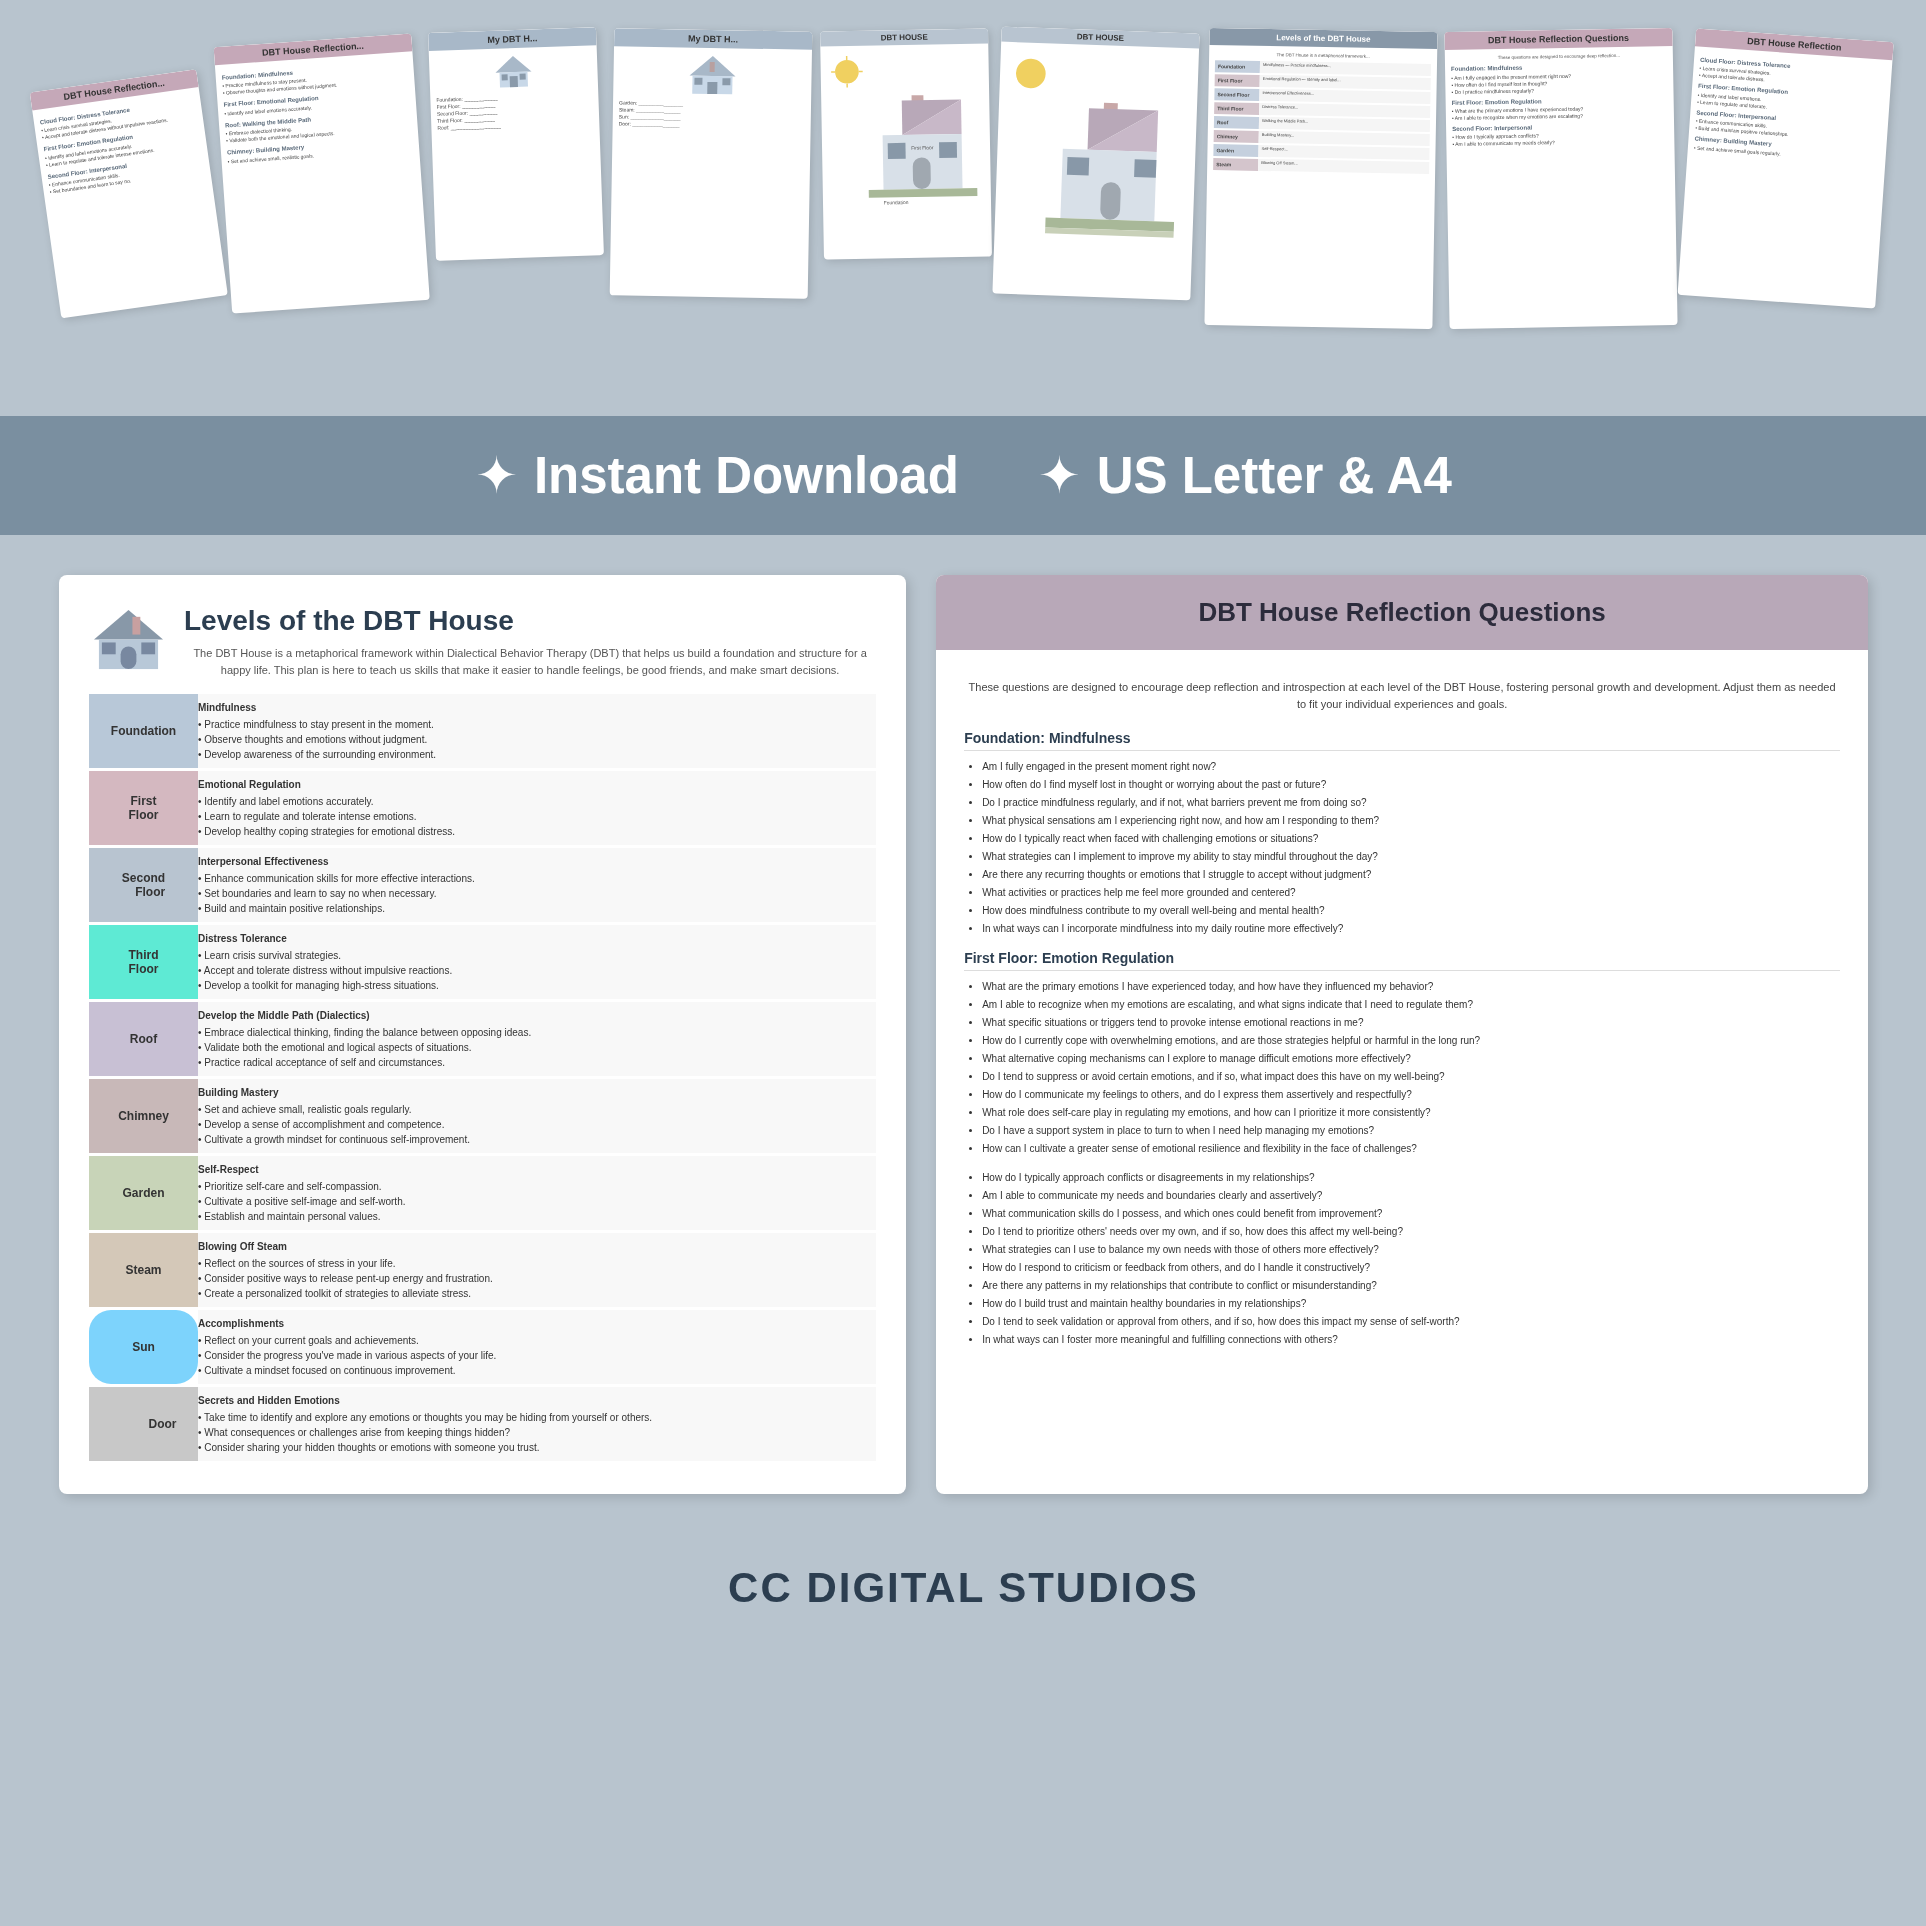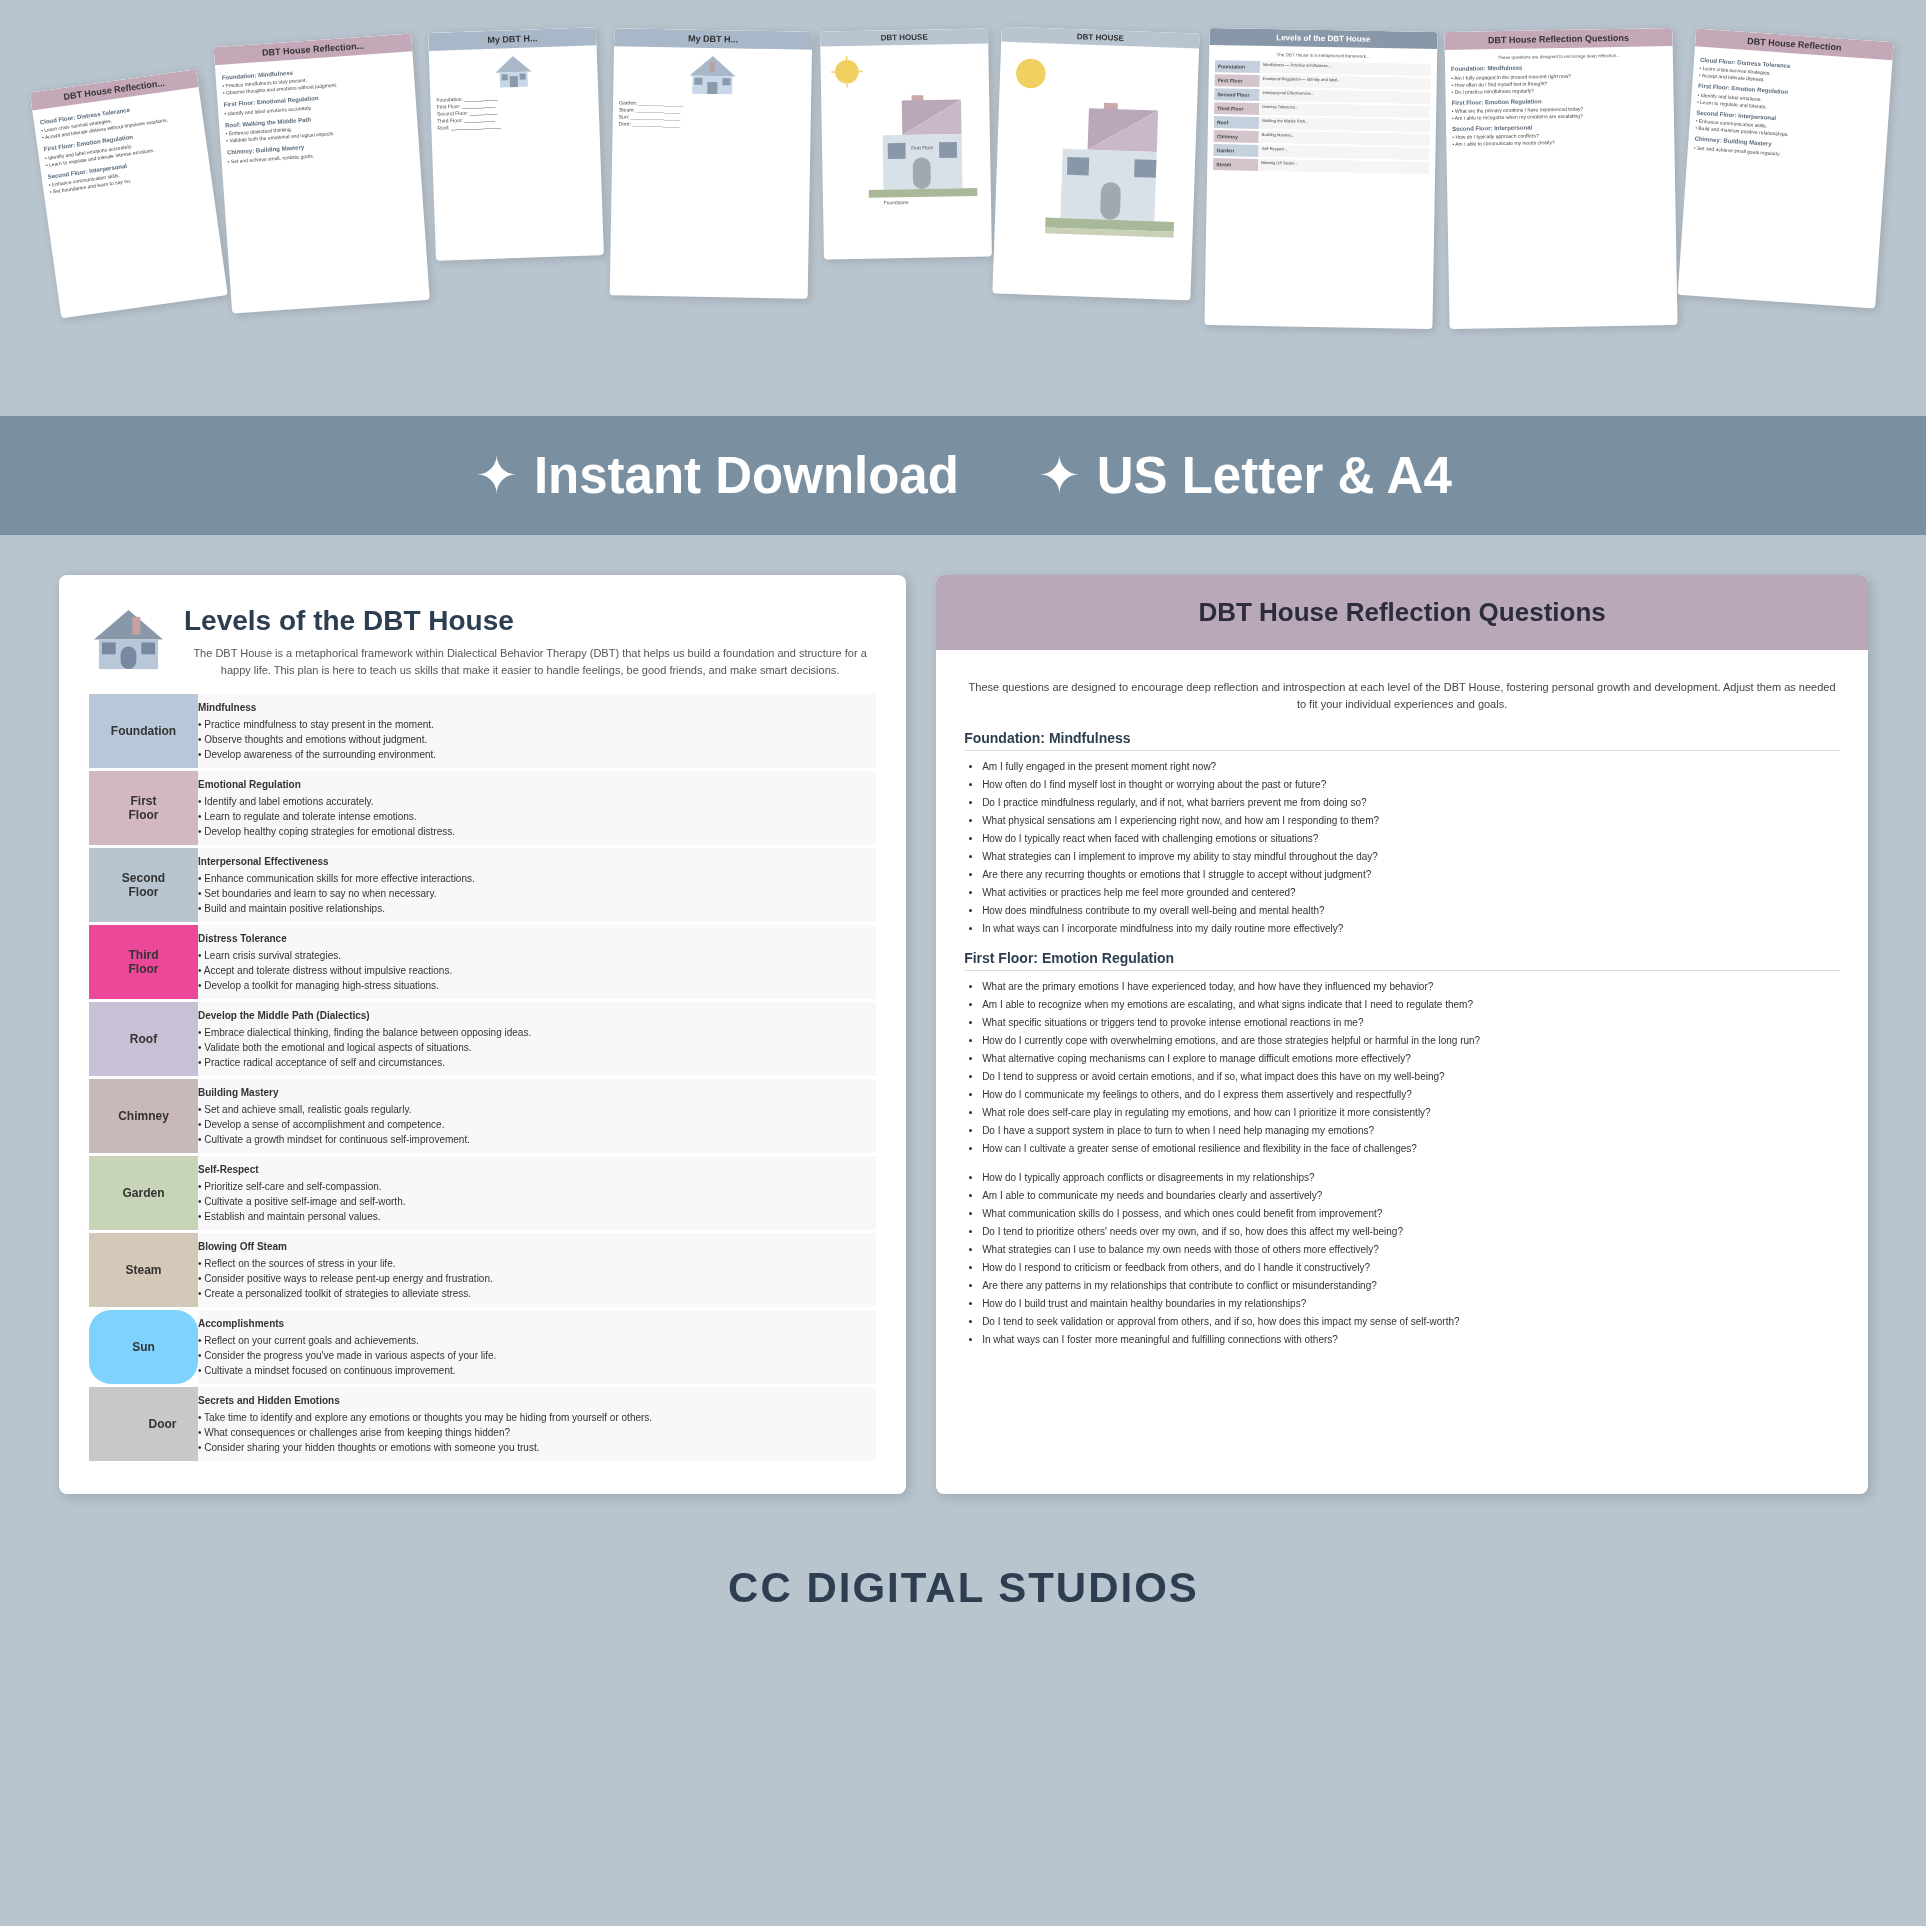--- a/index.html
+++ b/index.html
@@ -197,22 +197,22 @@
       background: #f8f8f8;
     }
 
     .dbt-content-cell .row-title {
       font-weight: bold;
       margin-bottom: 2px;
     }
 
     .color-foundation { background: #b8c8d8; }
     .color-first { background: #d4b8c0; }
-    .color-second { background: #b8c4d0; }
-    .color-third { background: #ec4899; }
+    .color-second { background: #b8c4d0; text-align: right; }
+    .color-third { background: #5eead4; }
     .color-roof { background: #c8c0d4; }
     .color-chimney { background: #c8b8b8; }
     .color-garden { background: #c8d4b8; }
     .color-steam { background: #d4c8b8; }
     .color-sun { background: #7dd3fc; border-radius: 22px; }
     .color-door { background: #c8c8c8; }
 
     
     .right-panel {
       background: white;

